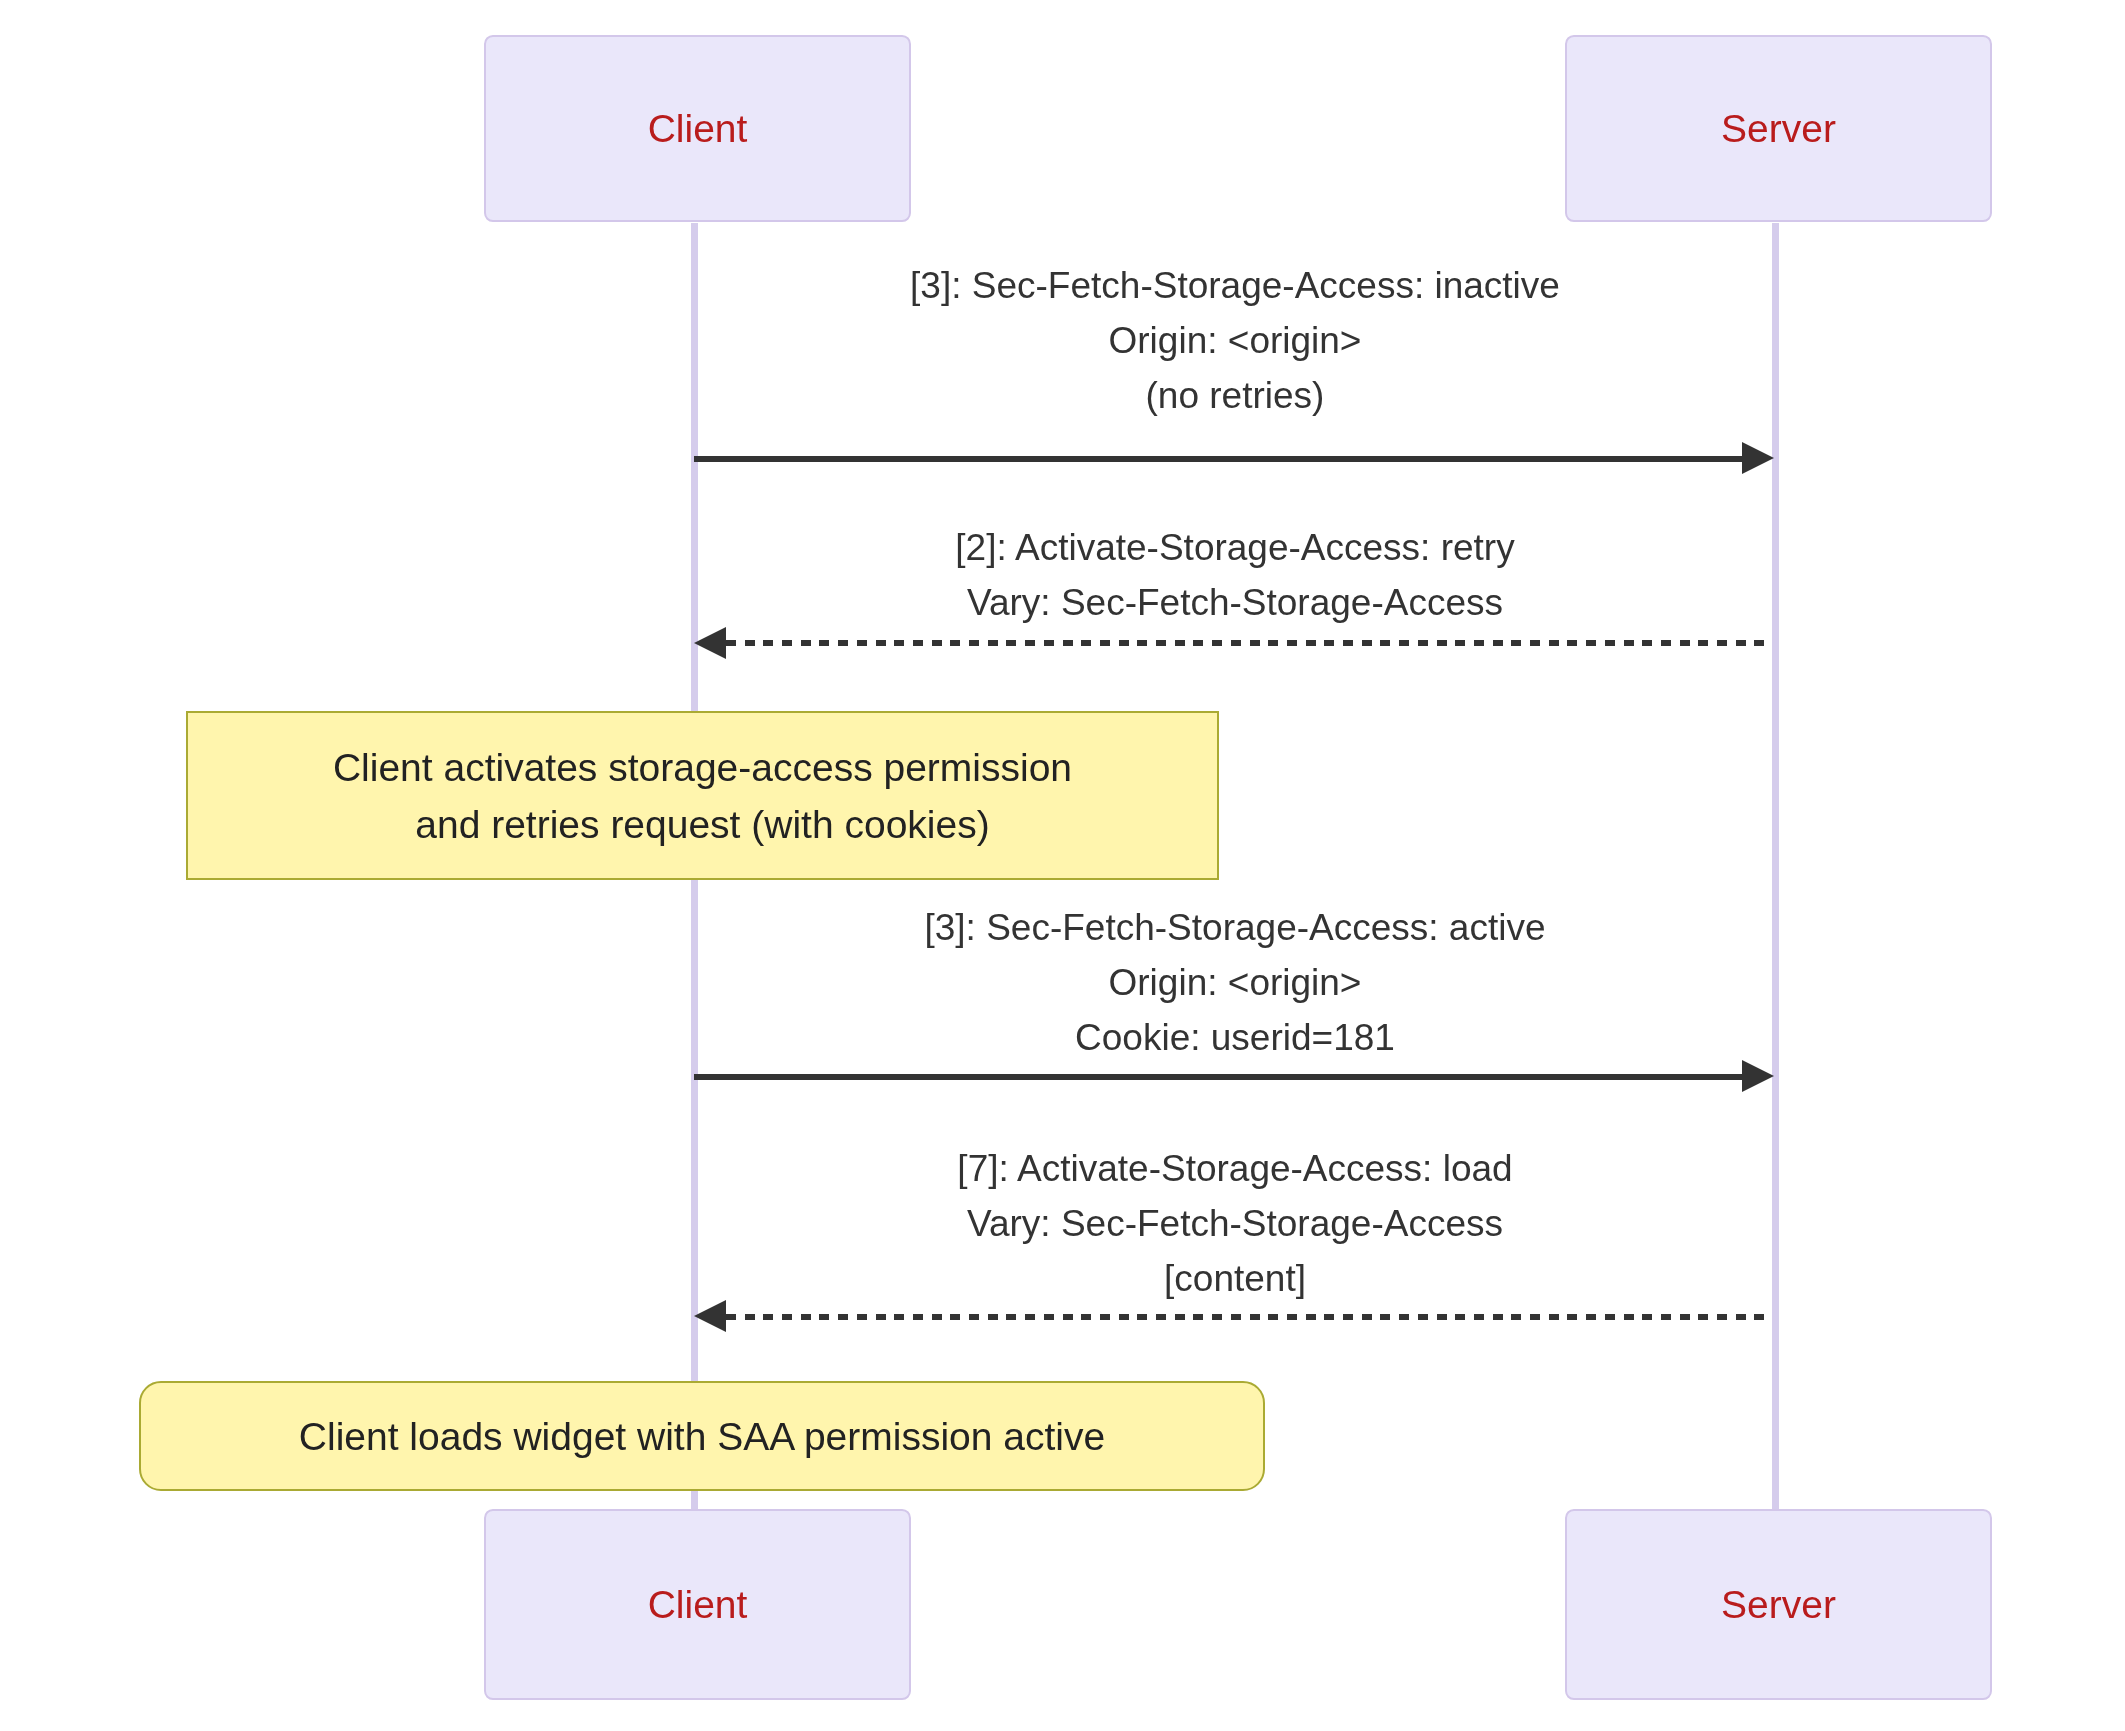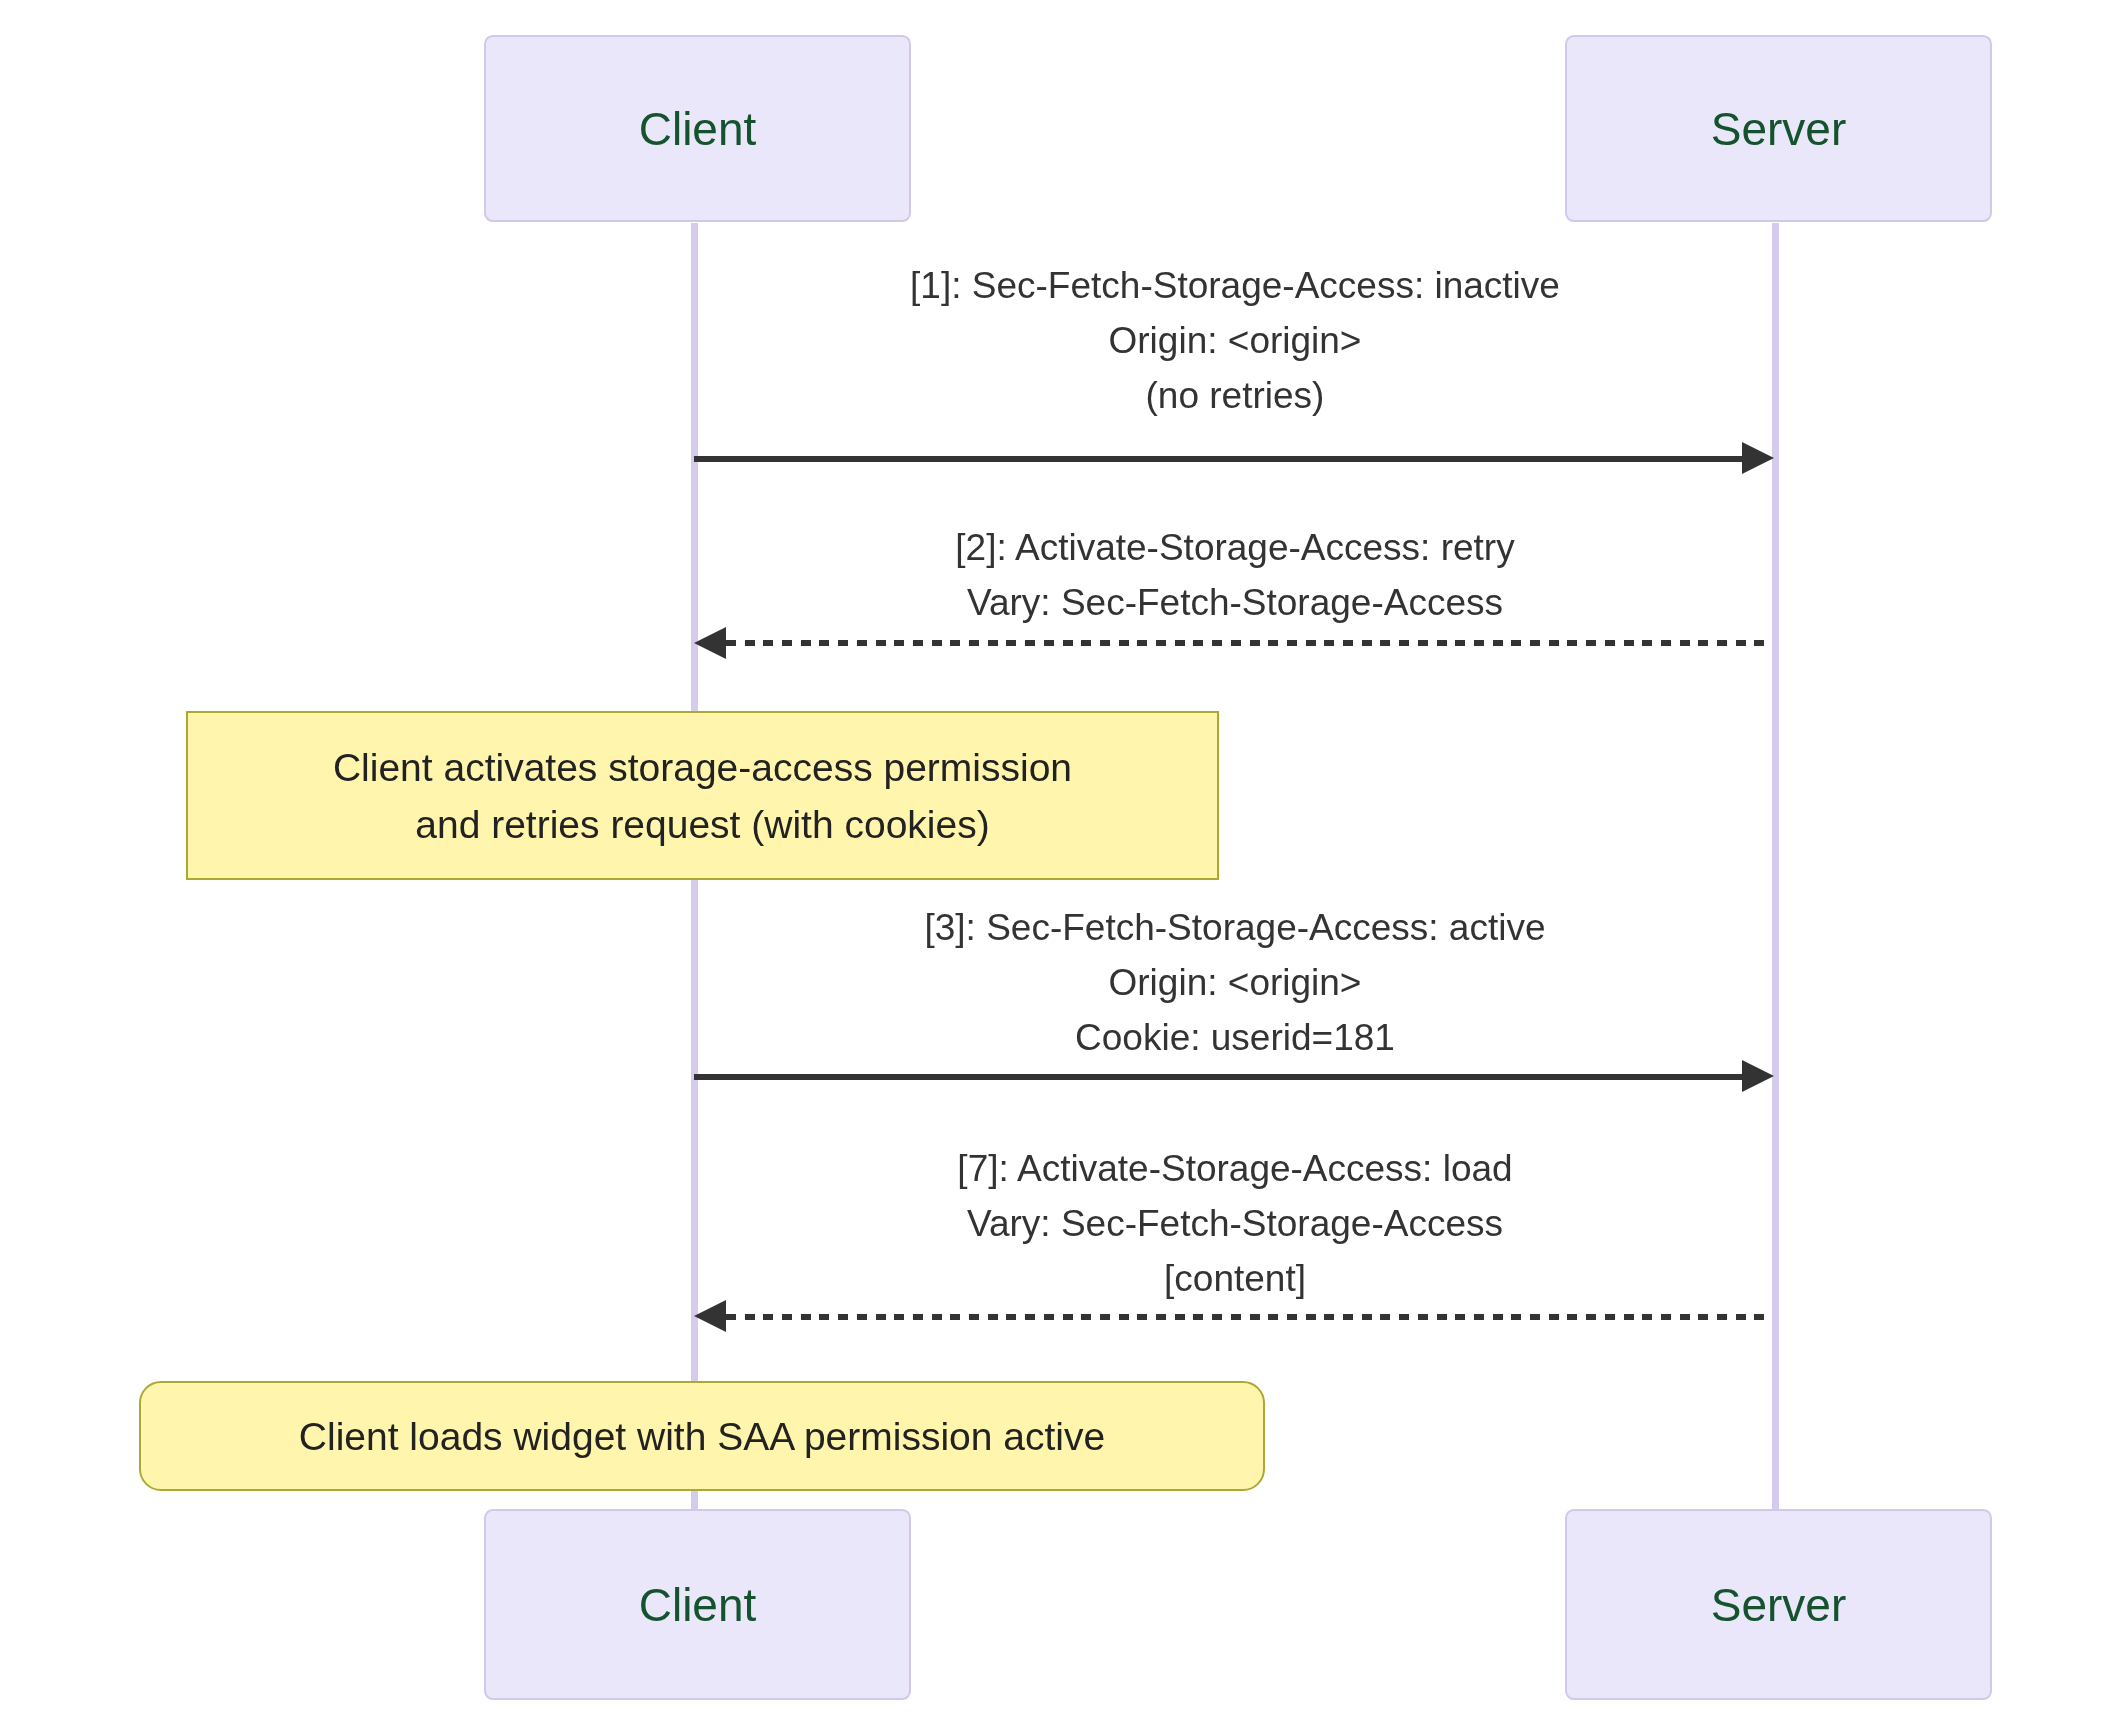--- a/index.html
+++ b/index.html
@@ -6,21 +6,21 @@
   .canvas {
     position:relative; width:2126px; height:1732px; background:#ffffff;
     font-family:"Liberation Sans","DejaVu Sans",sans-serif; overflow:hidden;
   }
   .actor {
     position:absolute; box-sizing:border-box;
     background:var(--actor_fill,#EAE7FA);
     border:2px solid var(--actor_border,#D3C7EA);
     border-radius:8.9px;
     display:flex; align-items:center; justify-content:center;
-    font-size:46px; color:#14532d;
+    font-size:39px; color:#b91c1c;
   }
   .lifeline { position:absolute; width:6.9px; background:var(--lifeline,#D5CCEC); }
   .msg-label {
     position:absolute; left:693px; width:1084px; text-align:center;
     font-size:37px; line-height:55px; color:var(--text,#333333);
   }
   .arrow-line { position:absolute; height:5.9px; background:var(--arrow,#333333); }
   .arrow-line.dashed {
     background:repeating-linear-gradient(90deg, var(--arrow,#333333) 0 9.9px, transparent 9.9px 18.7px);
   }
@@ -50,21 +50,21 @@
   <div class="lifeline" style="left:1772px; top:223px; height:1287px;"></div>
 
   <div class="actor" style="left:484px; top:35px; width:427px; height:187px;">
     <span>Client</span>
   </div>
   <div class="actor" style="left:1565px; top:35px; width:427px; height:187px;">
     <span>Server</span>
   </div>
 
   <div class="msg-label" style="top:258px;">
-    <div>[1]: Sec-Fetch-Storage-Access: inactive</div>
+    <div>[3]: Sec-Fetch-Storage-Access: inactive</div>
     <div>Origin: &lt;origin&gt;</div>
     <div>(no retries)</div>
   </div>
   <div class="arrow-line" style="left:694px; top:456px; width:1048px;"></div>
   <div class="arrow-head right" style="left:1742px; top:442px;"></div>
 
   <div class="msg-label" style="top:520px;">
     <div>[2]: Activate-Storage-Access: retry</div>
     <div>Vary: Sec-Fetch-Storage-Access</div>
   </div>

